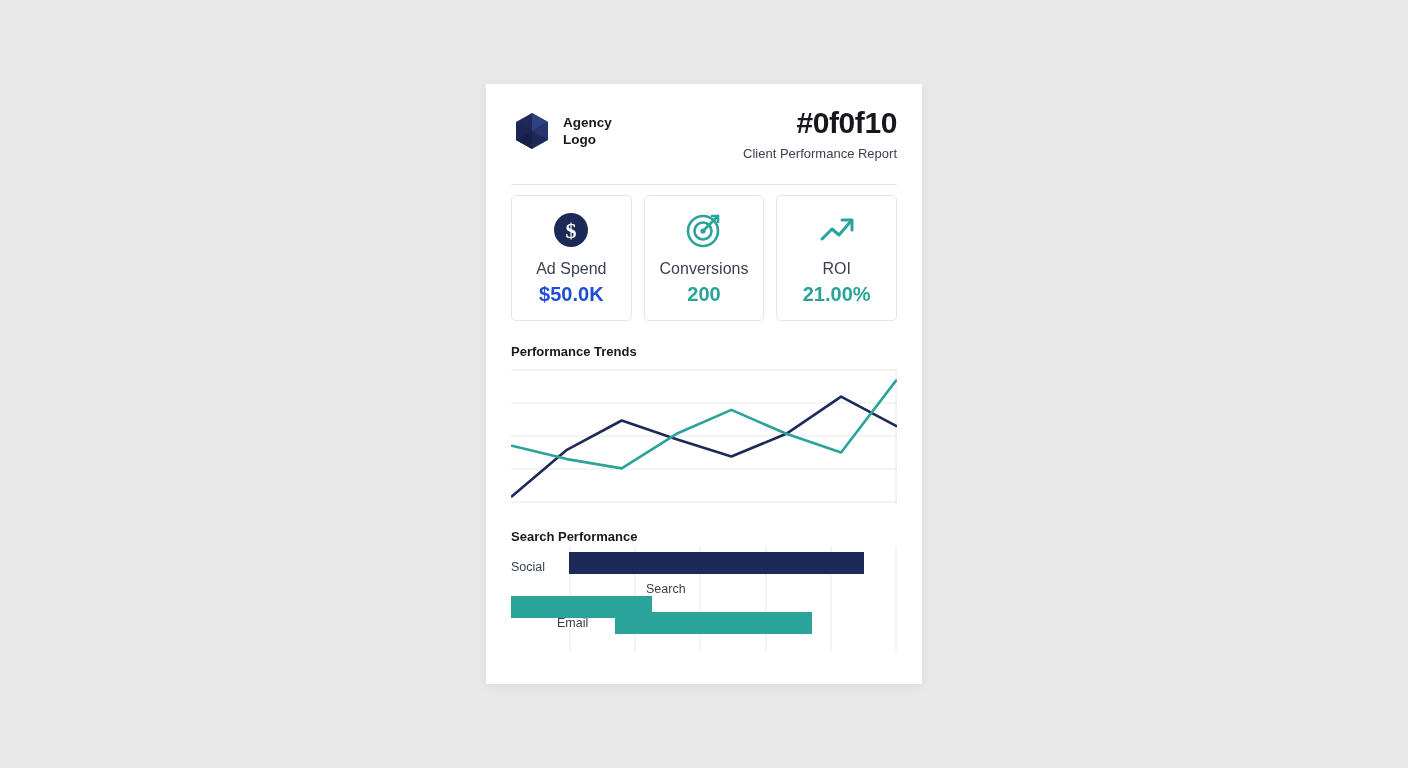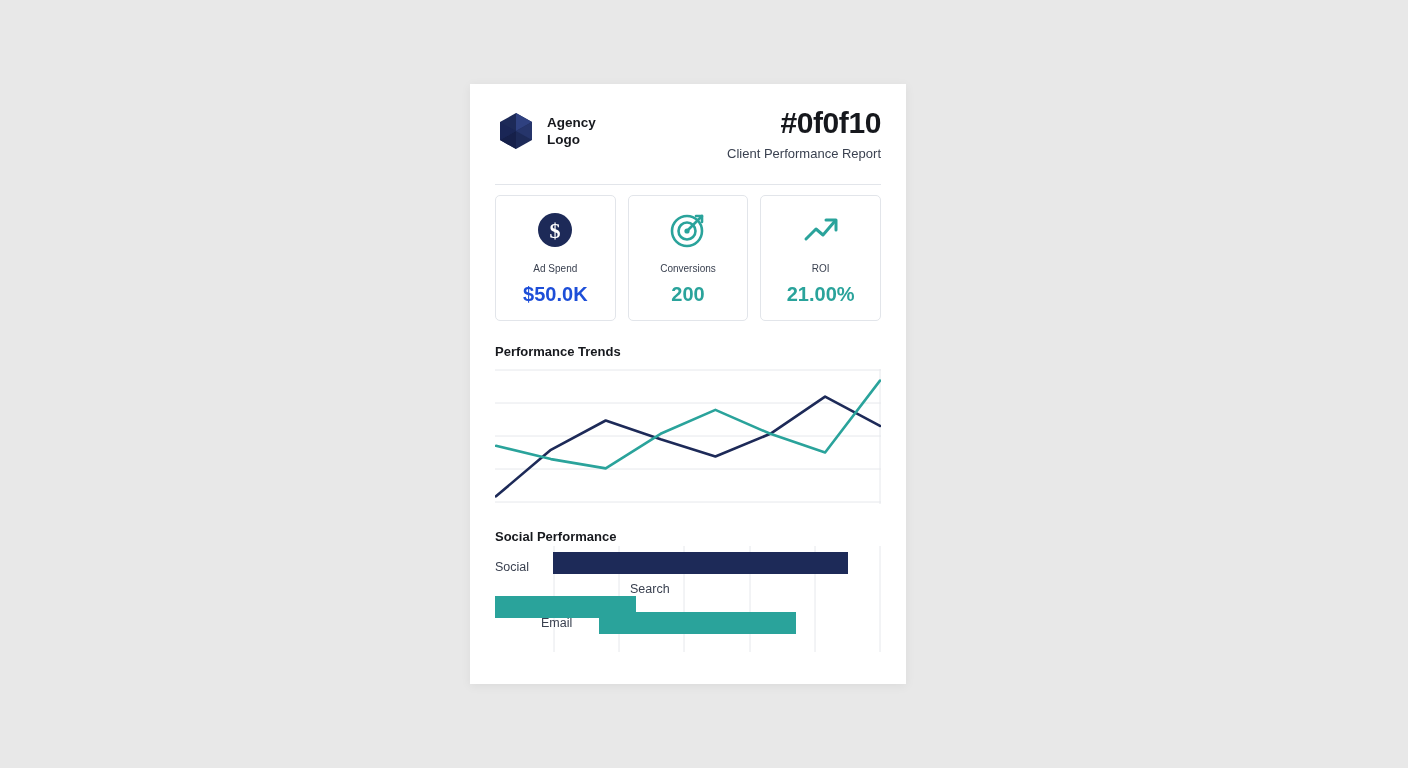--- a/index.html
+++ b/index.html
@@ -15,21 +15,21 @@
   #stage {
     position: relative;
     width: 1408px;
     height: 768px;
     background: #e8e8e8;
   }
 
   
   .report-card {
     position: absolute;
-    left: 470px;
+    left: 486px;
     top: 84px;
     width: 436px;
     height: 600px;
     background: #ffffff;
     box-shadow: 0 2px 10px rgba(0,0,0,0.06);
     overflow: hidden;
   }
 
   
   .report-header {
@@ -116,21 +116,21 @@
   }
 
   .kpi-icon {
     width: 40px;
     height: 40px;
     display: block;
     margin-bottom: 6px;
   }
 
   .kpi-label {
-    font-size: 10px;
+    font-size: 16px;
     color: #3a4150;
     line-height: 18px;
   }
 
   .kpi-value {
     font-size: 20px;
     font-weight: bold;
     line-height: 24px;
   }
 
@@ -265,21 +265,21 @@
         <line x1="0" y1="34" x2="386" y2="34" stroke="#e6e8ec" stroke-width="1"></line>
         <line x1="0" y1="67" x2="386" y2="67" stroke="#e6e8ec" stroke-width="1"></line>
         <line x1="0" y1="100" x2="386" y2="100" stroke="#e6e8ec" stroke-width="1"></line>
         <line x1="0" y1="133" x2="386" y2="133" stroke="#e6e8ec" stroke-width="1"></line>
         <line x1="385" y1="0" x2="385" y2="135" stroke="#e6e8ec" stroke-width="1"></line>
       </g>
       <polyline fill="none" stroke="#1d2a58" stroke-width="2.6" stroke-linejoin="round" stroke-linecap="round" points="1.0,127.3 55.9,80.8 110.7,51.5 165.6,70.2 220.4,87.5 275.3,64.8 330.1,27.6 385.0,56.9"></polyline>
       <polyline fill="none" stroke="#2aa39b" stroke-width="2.6" stroke-linejoin="round" stroke-linecap="round" points="1.0,76.8 55.9,90.1 110.7,99.4 165.6,64.8 220.4,40.9 275.3,64.8 330.1,83.5 385.0,11.6"></polyline>
     </svg>
 
-    <div class="section-title" id="channel-title">Social Performance</div>
+    <div class="section-title" id="channel-title">Search Performance</div>
 
     <div class="bar-chart">
 
       <svg style="position:absolute; left:58px; top:-6px; width:328px; height:106px;" viewBox="0 0 328 106" preserveAspectRatio="none" xmlns="http://www.w3.org/2000/svg">
         <line x1="1" y1="0" x2="1" y2="106" stroke="#e6e8ec" stroke-width="1"></line>
         <line x1="66" y1="0" x2="66" y2="106" stroke="#e6e8ec" stroke-width="1"></line>
         <line x1="131" y1="0" x2="131" y2="106" stroke="#e6e8ec" stroke-width="1"></line>
         <line x1="197" y1="0" x2="197" y2="106" stroke="#e6e8ec" stroke-width="1"></line>
         <line x1="262" y1="0" x2="262" y2="106" stroke="#e6e8ec" stroke-width="1"></line>
         <line x1="327" y1="0" x2="327" y2="106" stroke="#e6e8ec" stroke-width="1"></line>

